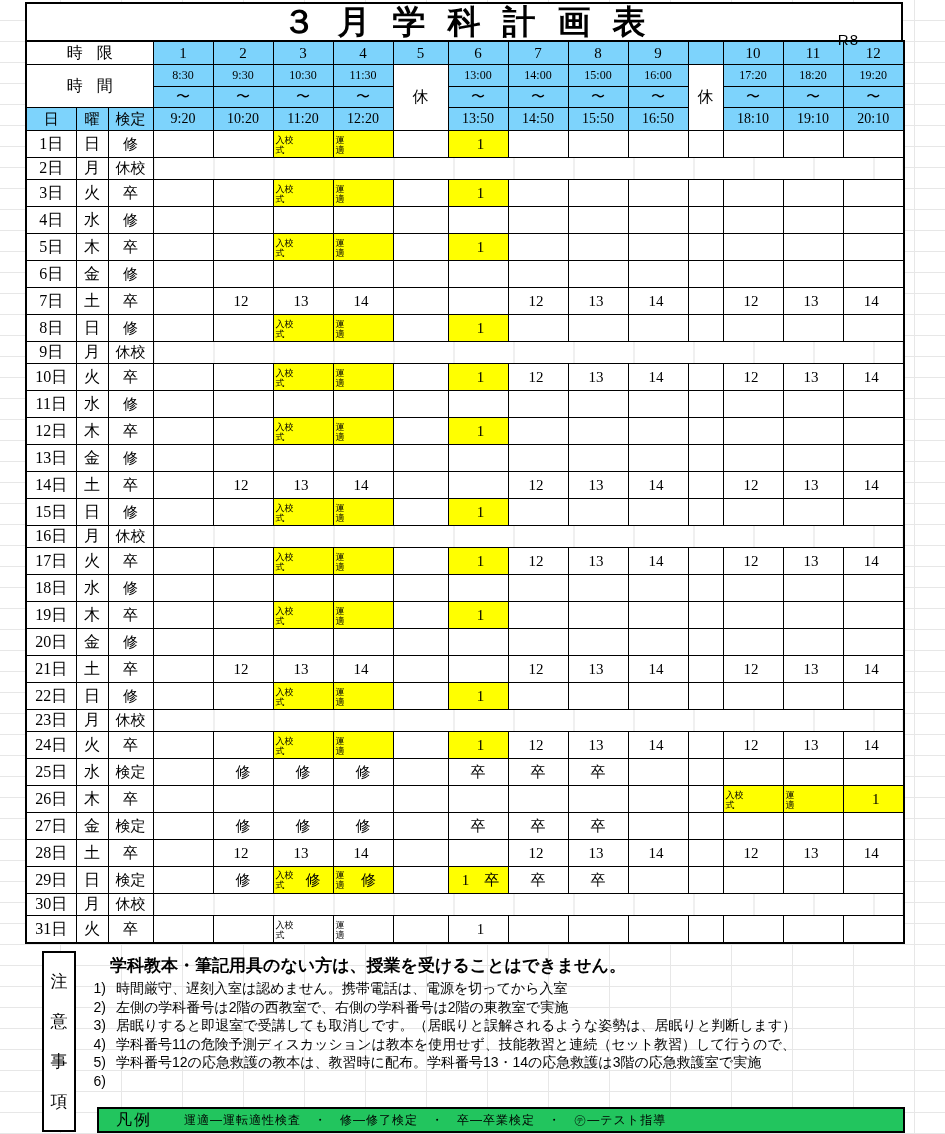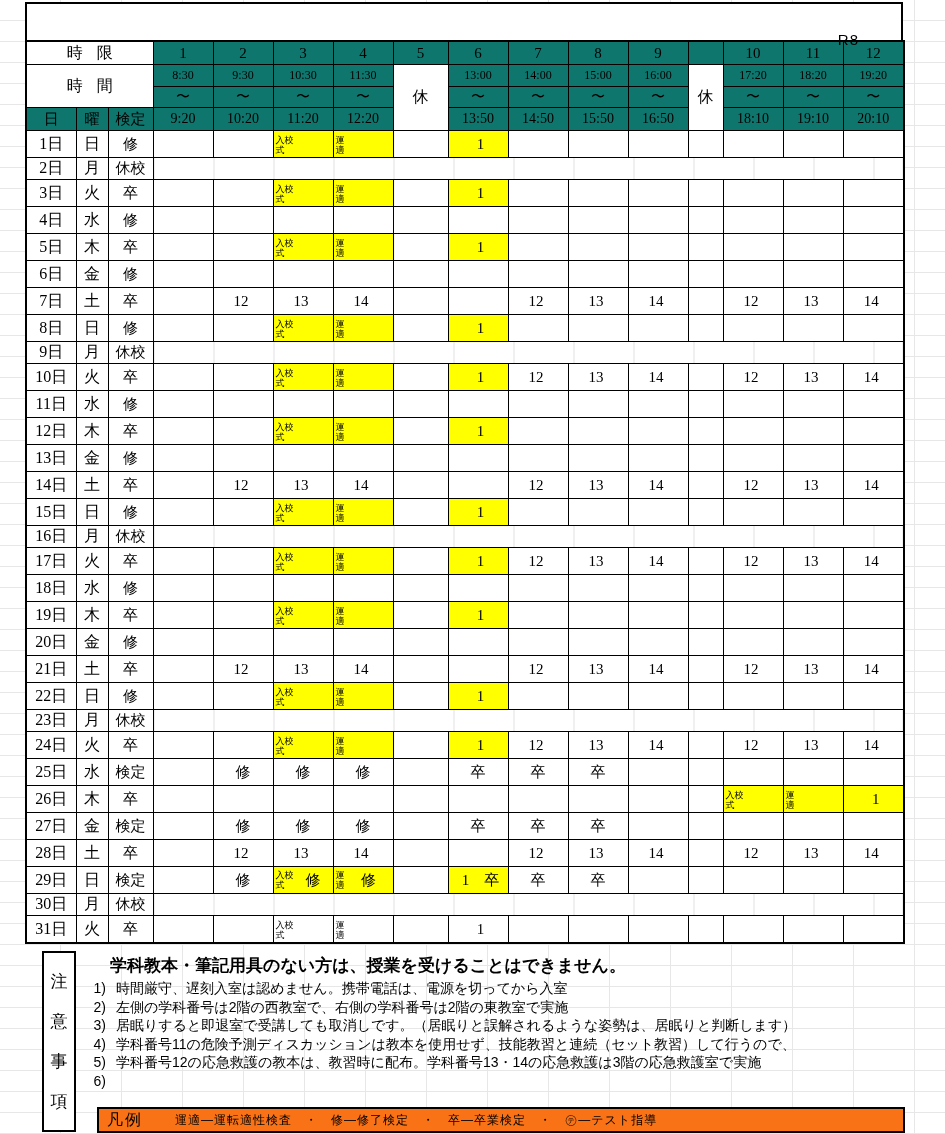--- a/index.html
+++ b/index.html
@@ -16,21 +16,21 @@
   .title-box{
     box-sizing:border-box;height:38px;border:2px solid #000;border-bottom:none;
     background:#fff;position:relative;display:flex;align-items:center;justify-content:center;
   }
   .title-text{
     font-size:33px;font-weight:bold;letter-spacing:22px;line-height:34px;
     text-indent:22px;white-space:nowrap;
   }
   .era{position:absolute;right:42px;top:27px;font-size:15px;letter-spacing:1px;}
   table.sched{
-    border-collapse:collapse;table-layout:fixed;width:878px;background:#0f766e;
+    border-collapse:collapse;table-layout:fixed;width:878px;background:#7dd3fc;
     border:2px solid #000;
   }
   table.sched td, table.sched th{
     border:1px solid #000;padding:0;margin:0;overflow:hidden;
     font-weight:normal;text-align:center;vertical-align:middle;
   }
   
   th.hlabel{font-size:16px;letter-spacing:14px;text-indent:14px;background:#fff;}
   td.pnum{height:22px;font-family:"Liberation Serif", serif;font-size:15px;}
   td.sttime{height:21px;font-family:"Liberation Serif", serif;font-size:12px;border-bottom:1px solid #c8c8c8;}
@@ -71,31 +71,32 @@
   }
   .attn-box span{font-size:17px;line-height:17px;}
   .notes{position:absolute;left:80px;top:951px;width:825px;}
   .headline{
     margin:4px 0 2px 30px;font-size:17px;font-weight:bold;line-height:22px;white-space:nowrap;
   }
   .note-line{display:flex;line-height:18.5px;font-size:14px;white-space:nowrap;}
   .note-num{width:26px;text-align:right;margin-right:10px;flex:none;}
   .legend-box{
     position:absolute;left:97px;top:1107px;width:808px;height:26px;box-sizing:border-box;
-    border:2px solid #000;background:#f97316;display:flex;align-items:center;
-    padding-left:8px;white-space:nowrap;
+    border:2px solid #000;background:#22c55e;display:flex;align-items:center;
+    padding-left:17px;white-space:nowrap;
   }
   .legend-label{font-size:16px;letter-spacing:2px;}
   .legend-text{font-size:12px;margin-left:32px;letter-spacing:1px;}
 </style>
 </head>
 <body>
 
 <div class="sheet">
   <div class="title-box">
+    <span class="title-text">３月学科計画表</span>
     <span class="era">R8</span>
   </div>
   <table class="sched">
     <colgroup>
       <col style="width:50px">
         <col style="width:32px">
         <col style="width:45px">
       <col style="width:60px">
         <col style="width:60px">
         <col style="width:60px">

